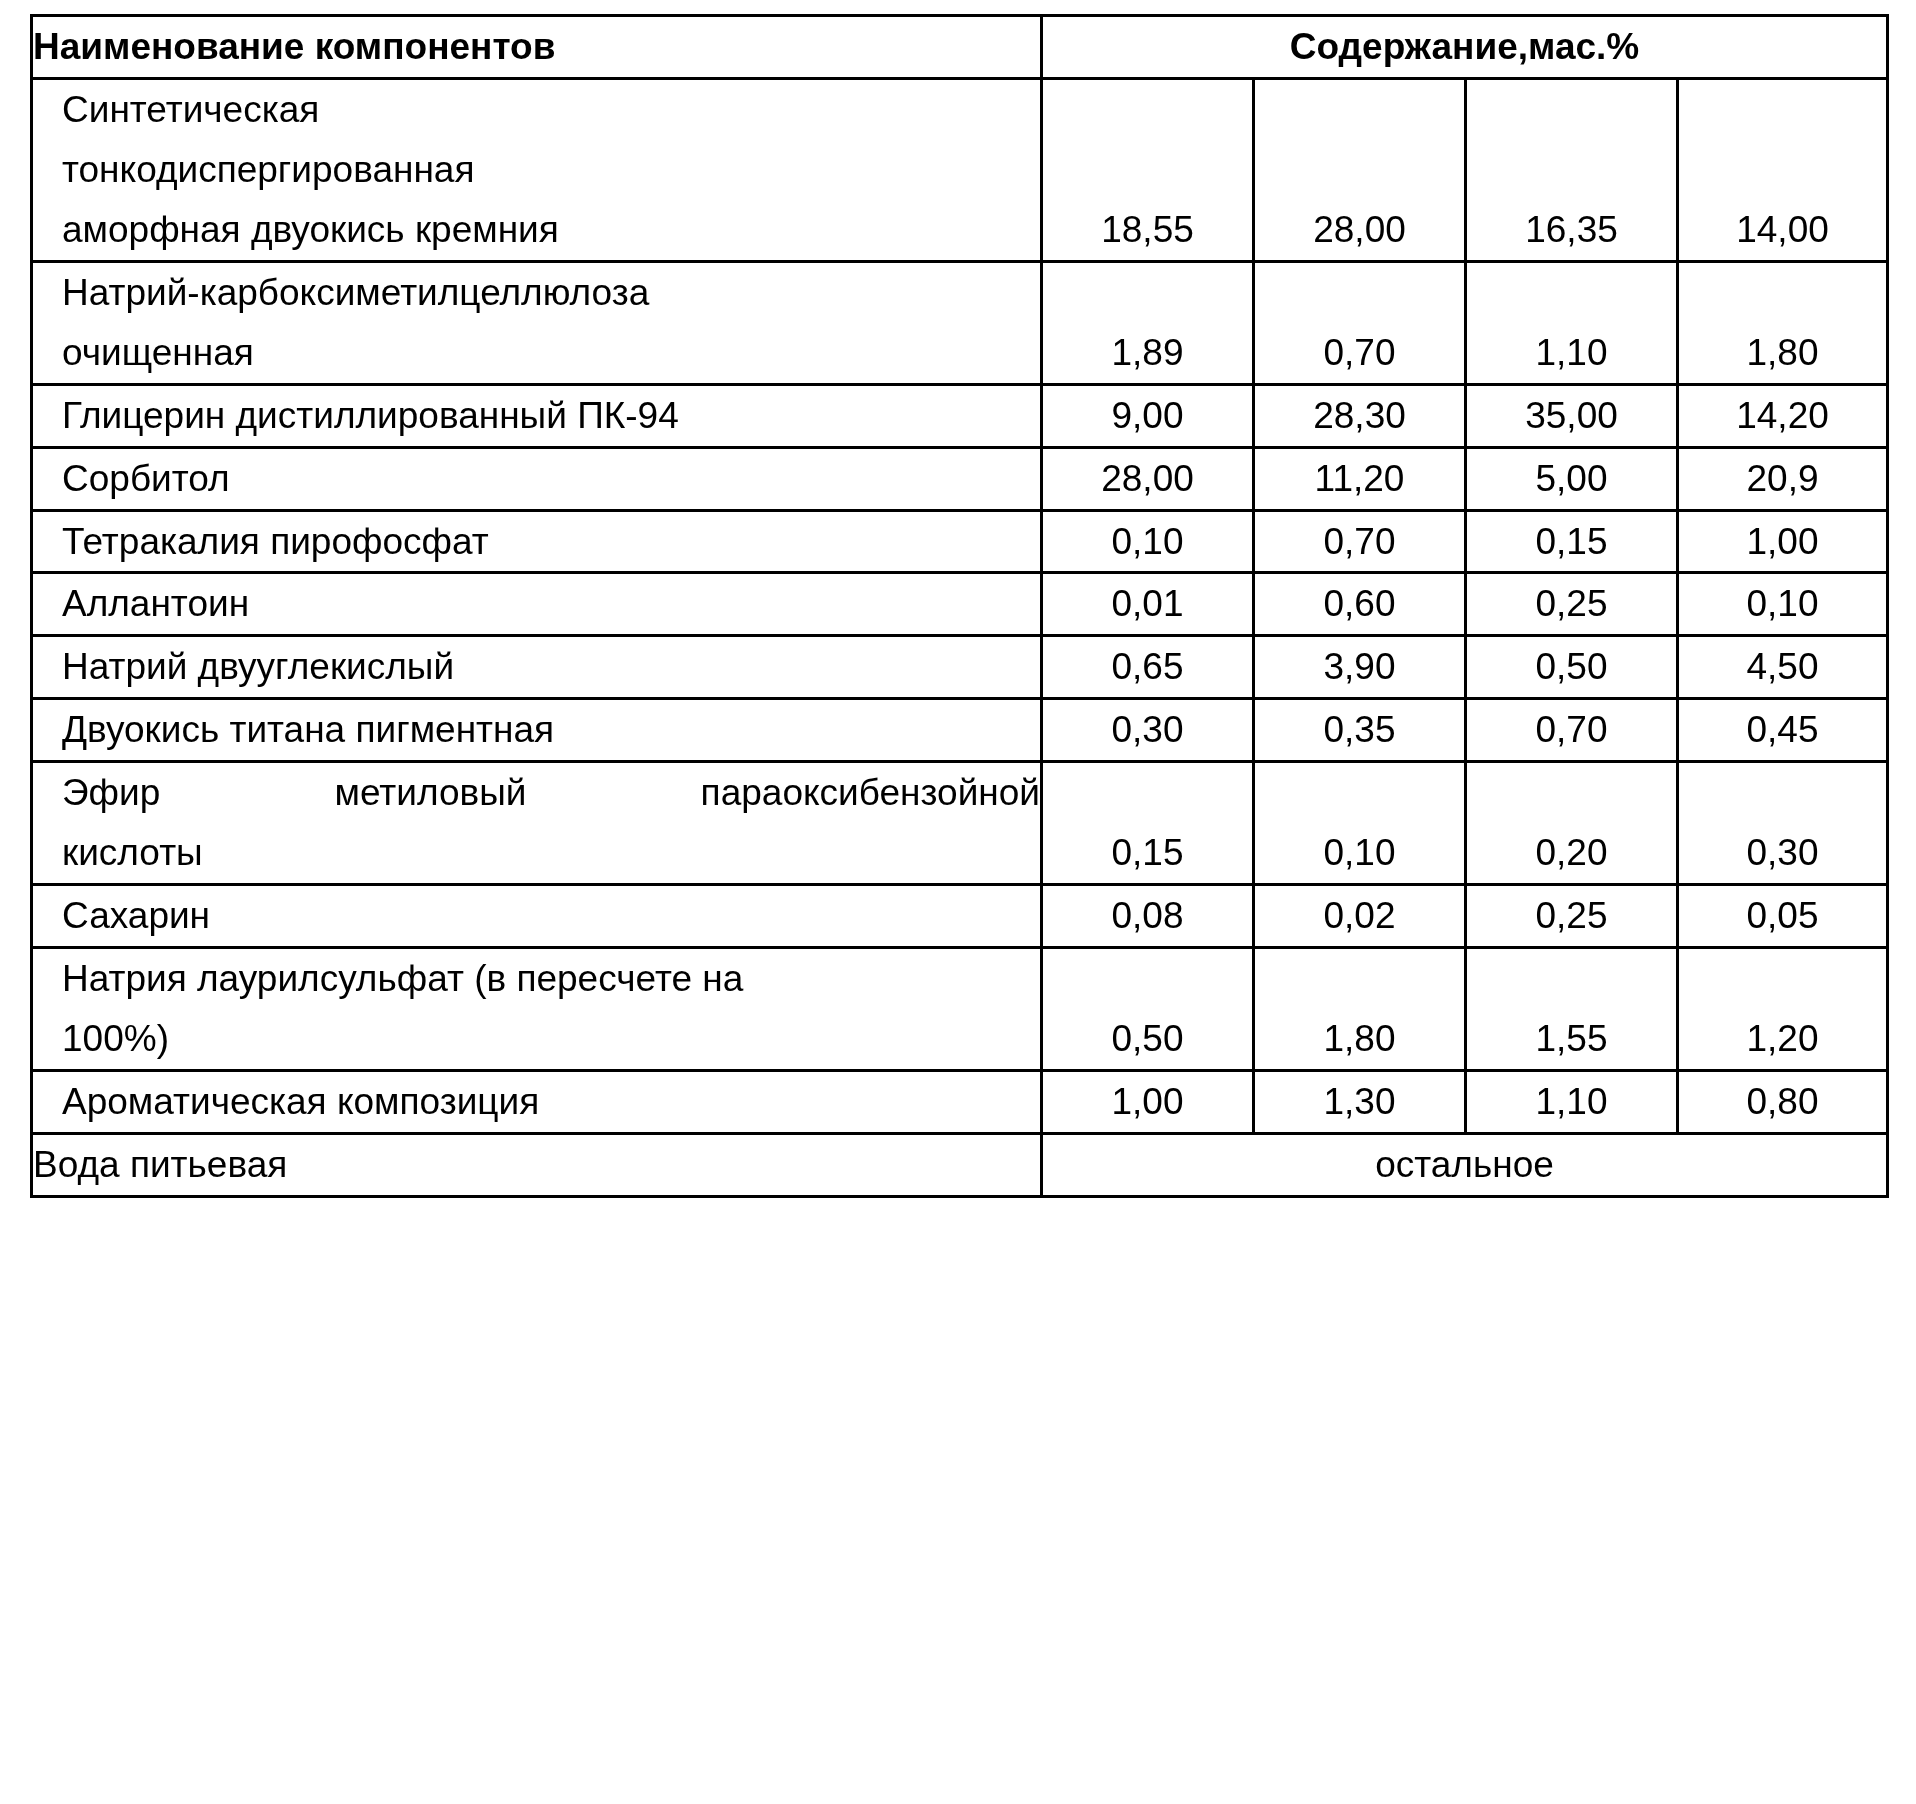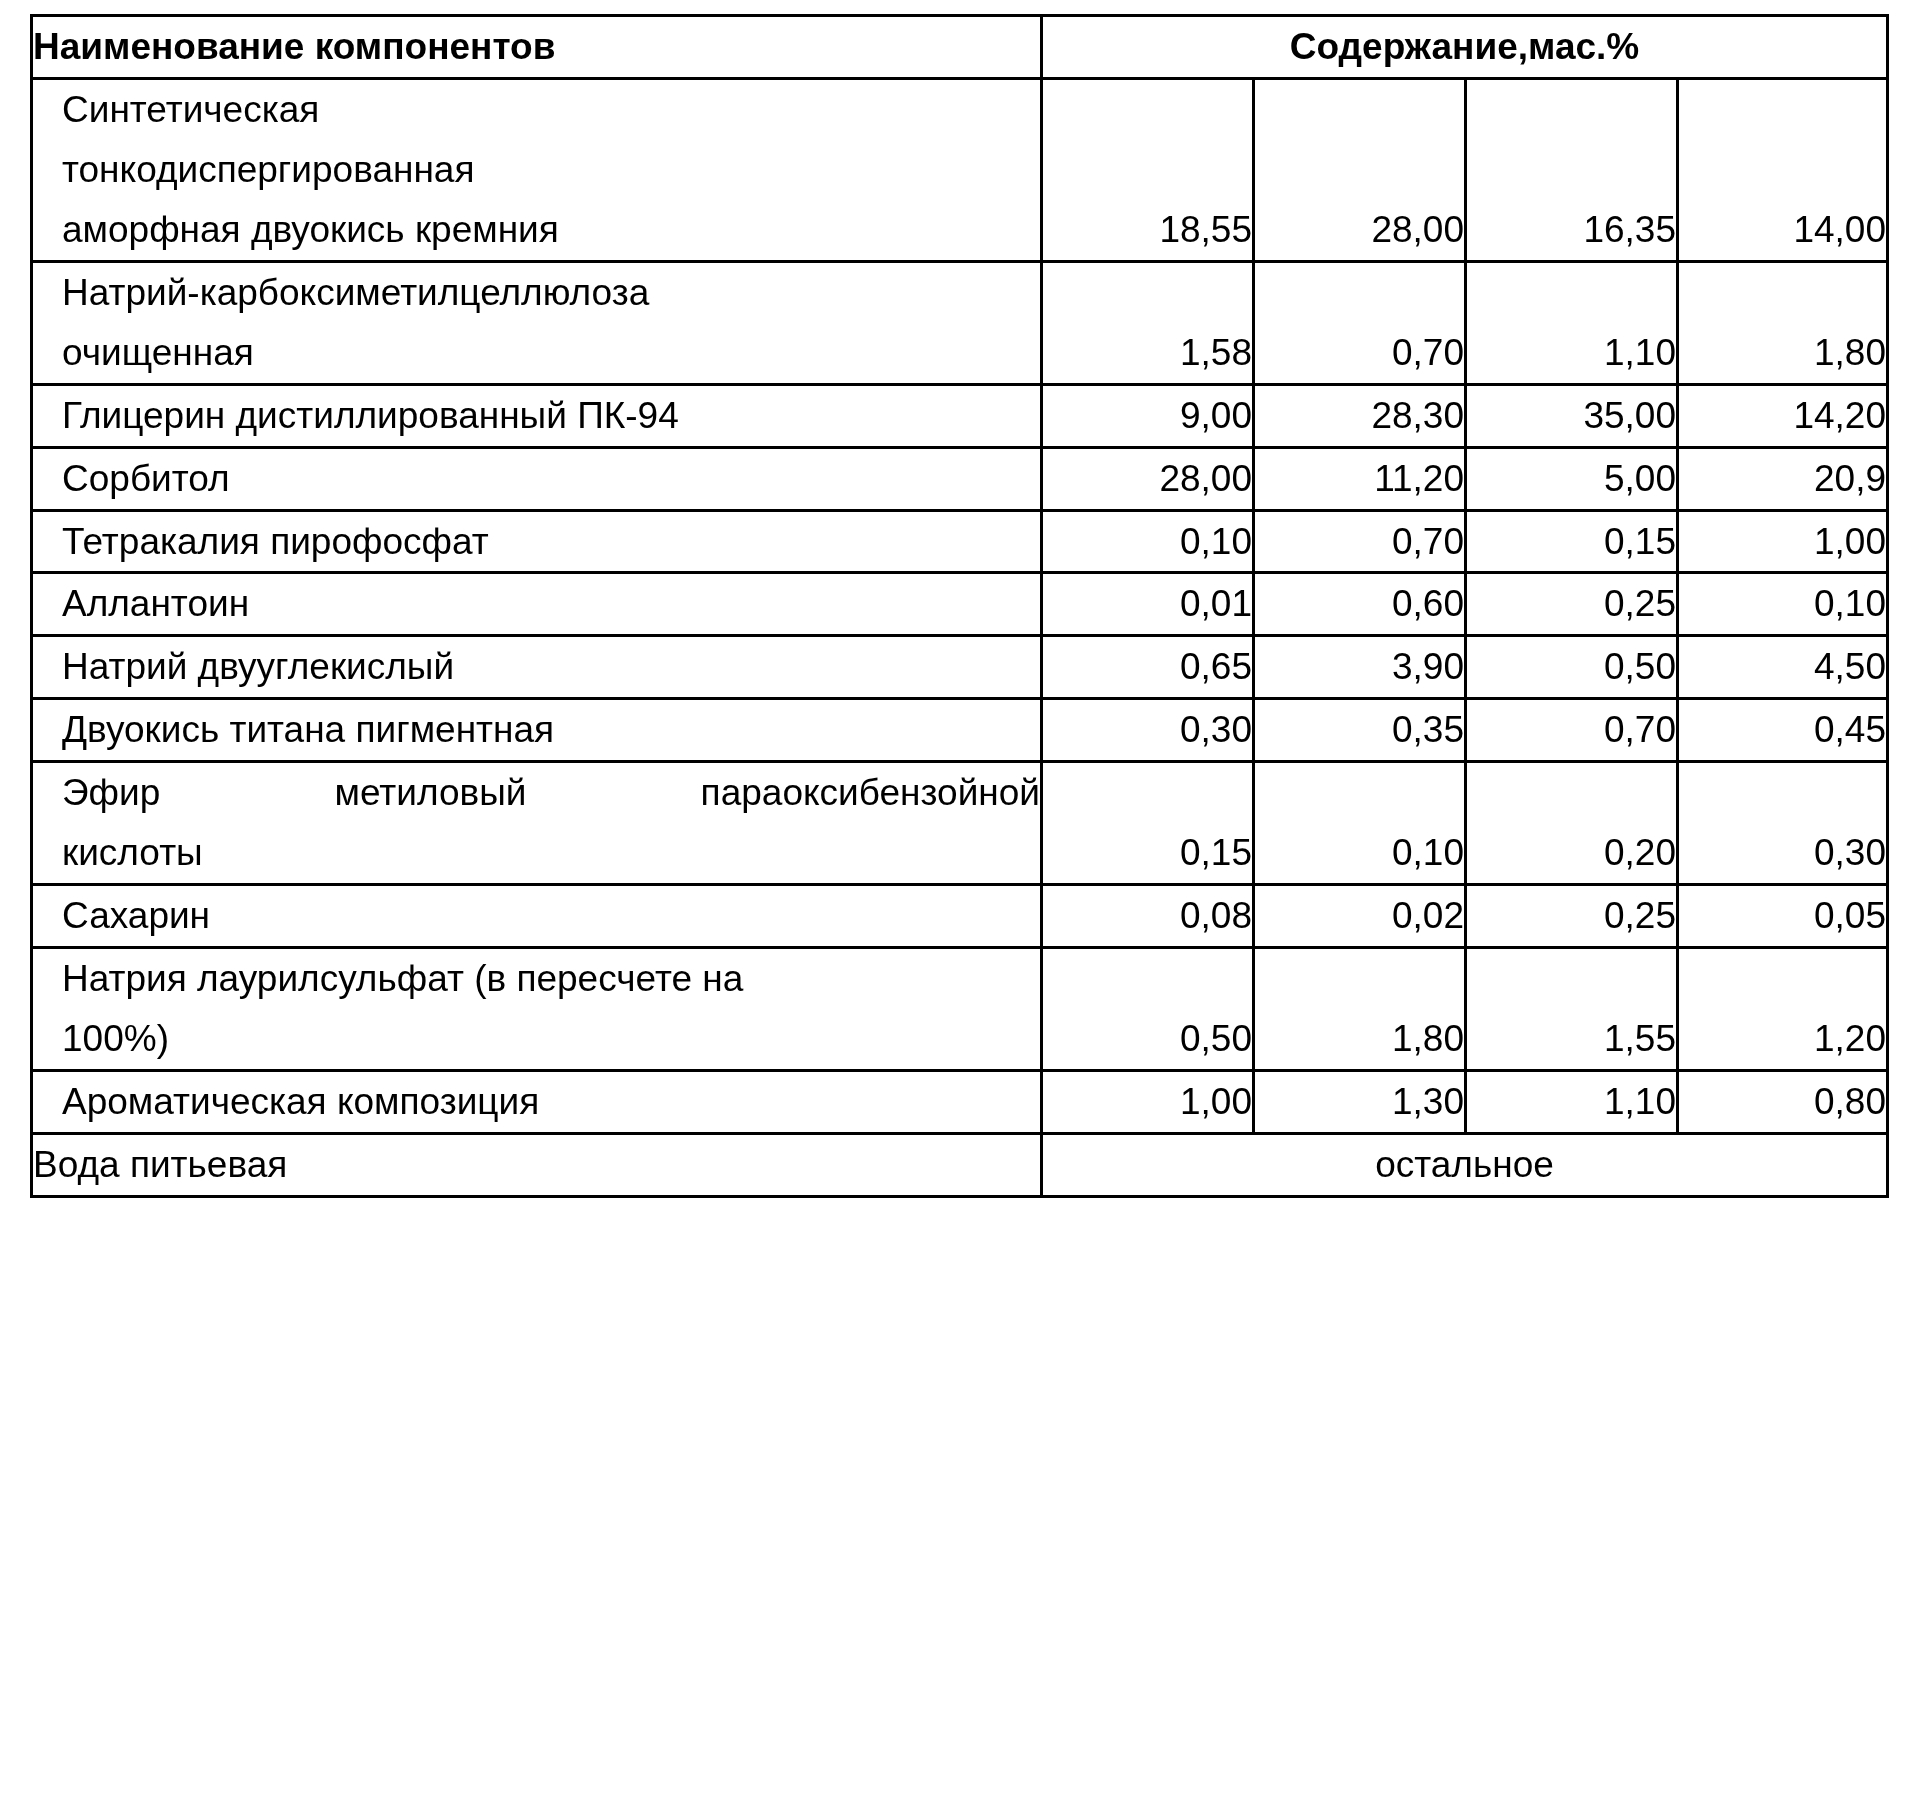--- a/index.html
+++ b/index.html
@@ -32,21 +32,21 @@
     border: 3px solid #000000;
     padding: 0;
     vertical-align: bottom;
   }
   .name-cell {
     text-align: left;
     padding: 6px 10px 8px 16px;
     word-spacing: normal;
   }
   .num-cell {
-    text-align: right;
+    text-align: center;
     padding: 6px 18px 8px 6px;
     white-space: nowrap;
   }
   .head-name {
     font-weight: bold;
     text-align: left;
     padding: 10px 10px 12px 16px;
   }
   .head-content {
     font-weight: bold;
@@ -102,21 +102,21 @@
         <td class="num-cell">28,00</td>
         <td class="num-cell">16,35</td>
         <td class="num-cell">14,00</td>
       </tr>
 
       <tr>
         <td class="name-cell two-line">
           <span class="line-block">Натрий-карбоксиметилцеллюлоза</span>
           <span class="line-block">очищенная</span>
         </td>
-        <td class="num-cell">1,58</td>
+        <td class="num-cell">1,89</td>
         <td class="num-cell">0,70</td>
         <td class="num-cell">1,10</td>
         <td class="num-cell">1,80</td>
       </tr>
 
       <tr>
         <td class="name-cell">
           <span class="line-block">Глицерин дистиллированный ПК-94</span>
         </td>
         <td class="num-cell">9,00</td>

